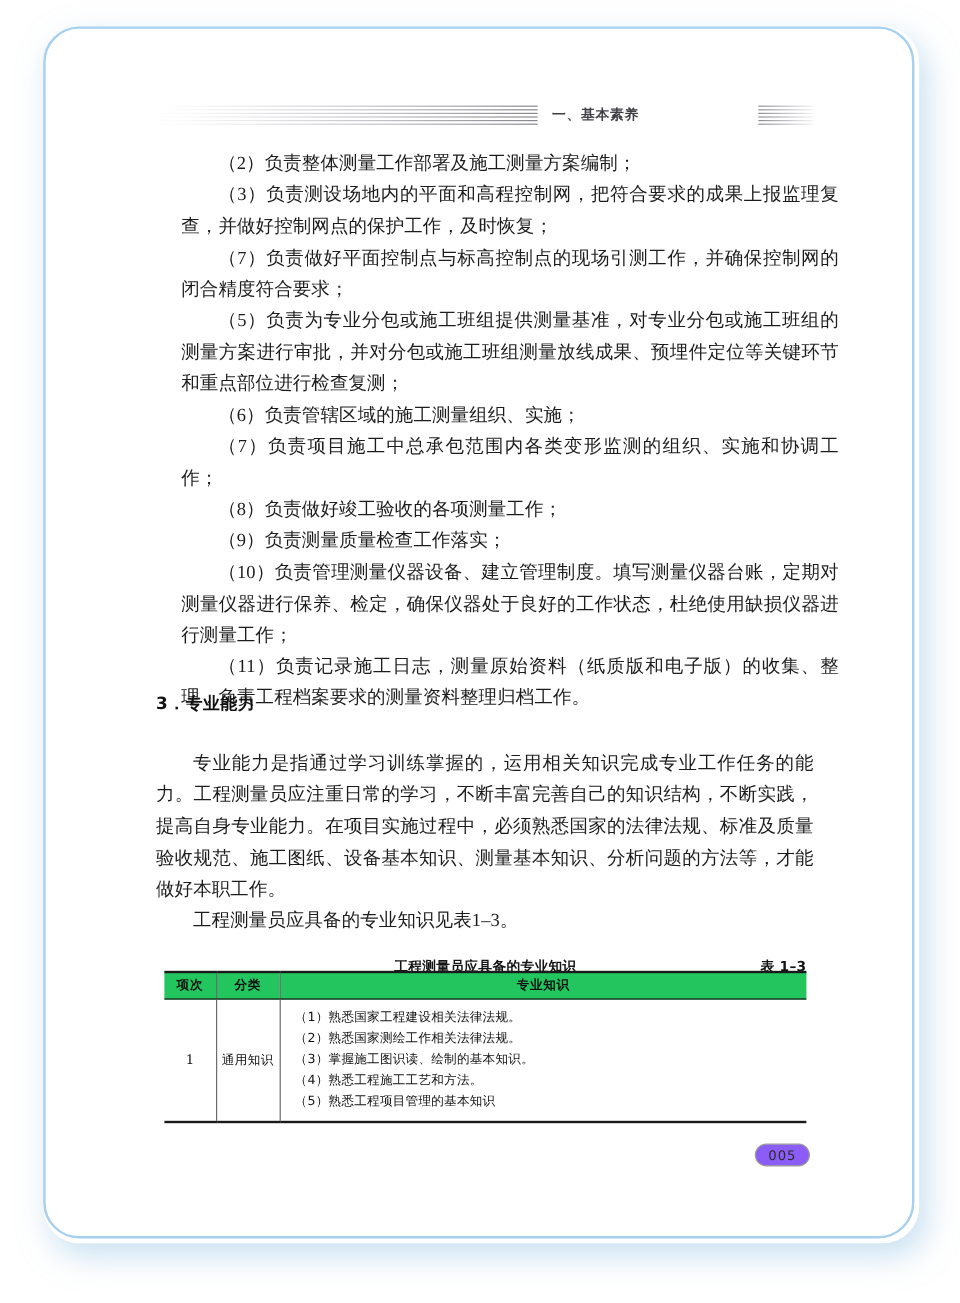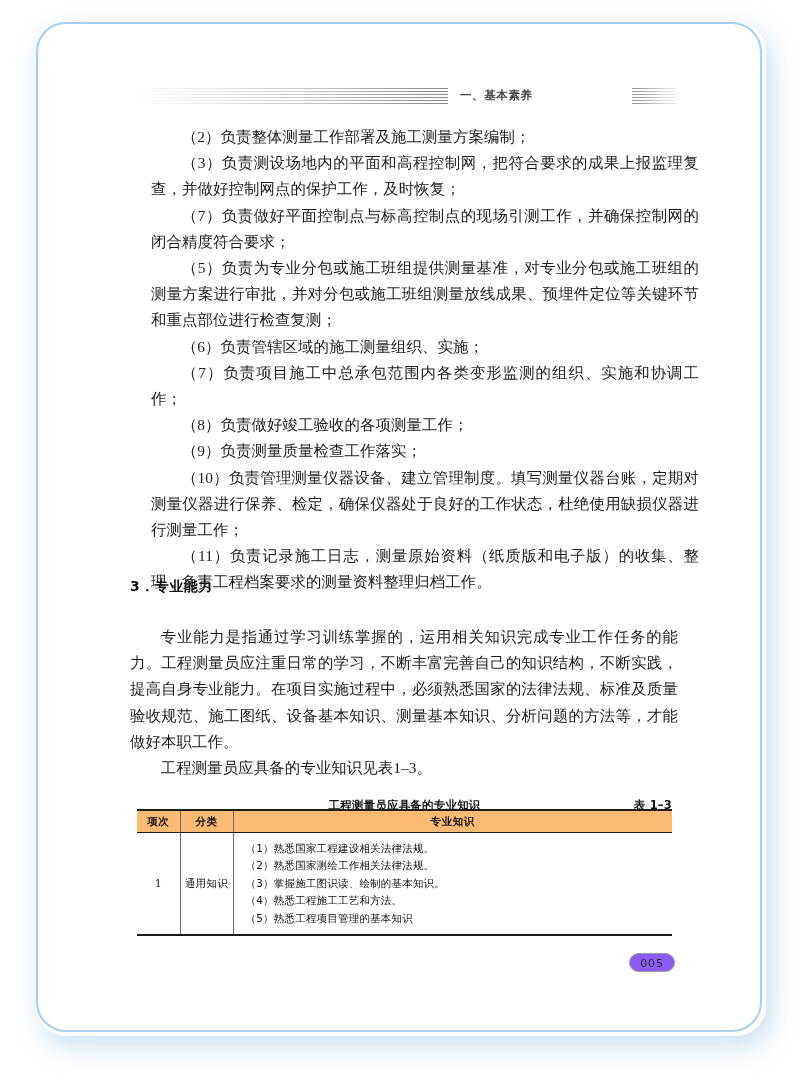--- a/index.html
+++ b/index.html
@@ -178,21 +178,21 @@
     top: 809px;
     width: 535px;
     border-collapse: collapse;
     table-layout: fixed;
   }
   #knowledge-table col.c1 { width: 43px; }
   #knowledge-table col.c2 { width: 53px; }
   #knowledge-table col.c3 { width: 439px; }
 
   #knowledge-table thead th {
-    background: #fdba74;
+    background: #22c55e;
     border-top: 2.2px solid #1a1a1a;
     border-bottom: 1.4px solid #1a1a1a;
     border-right: 1px solid #6d6d6d;
     font-family: "DejaVu Sans", "Liberation Sans", sans-serif;
     font-size: 10.5px;
     font-weight: bold;
     color: #111111;
     height: 21px;
     line-height: 21px;
     padding: 0;

